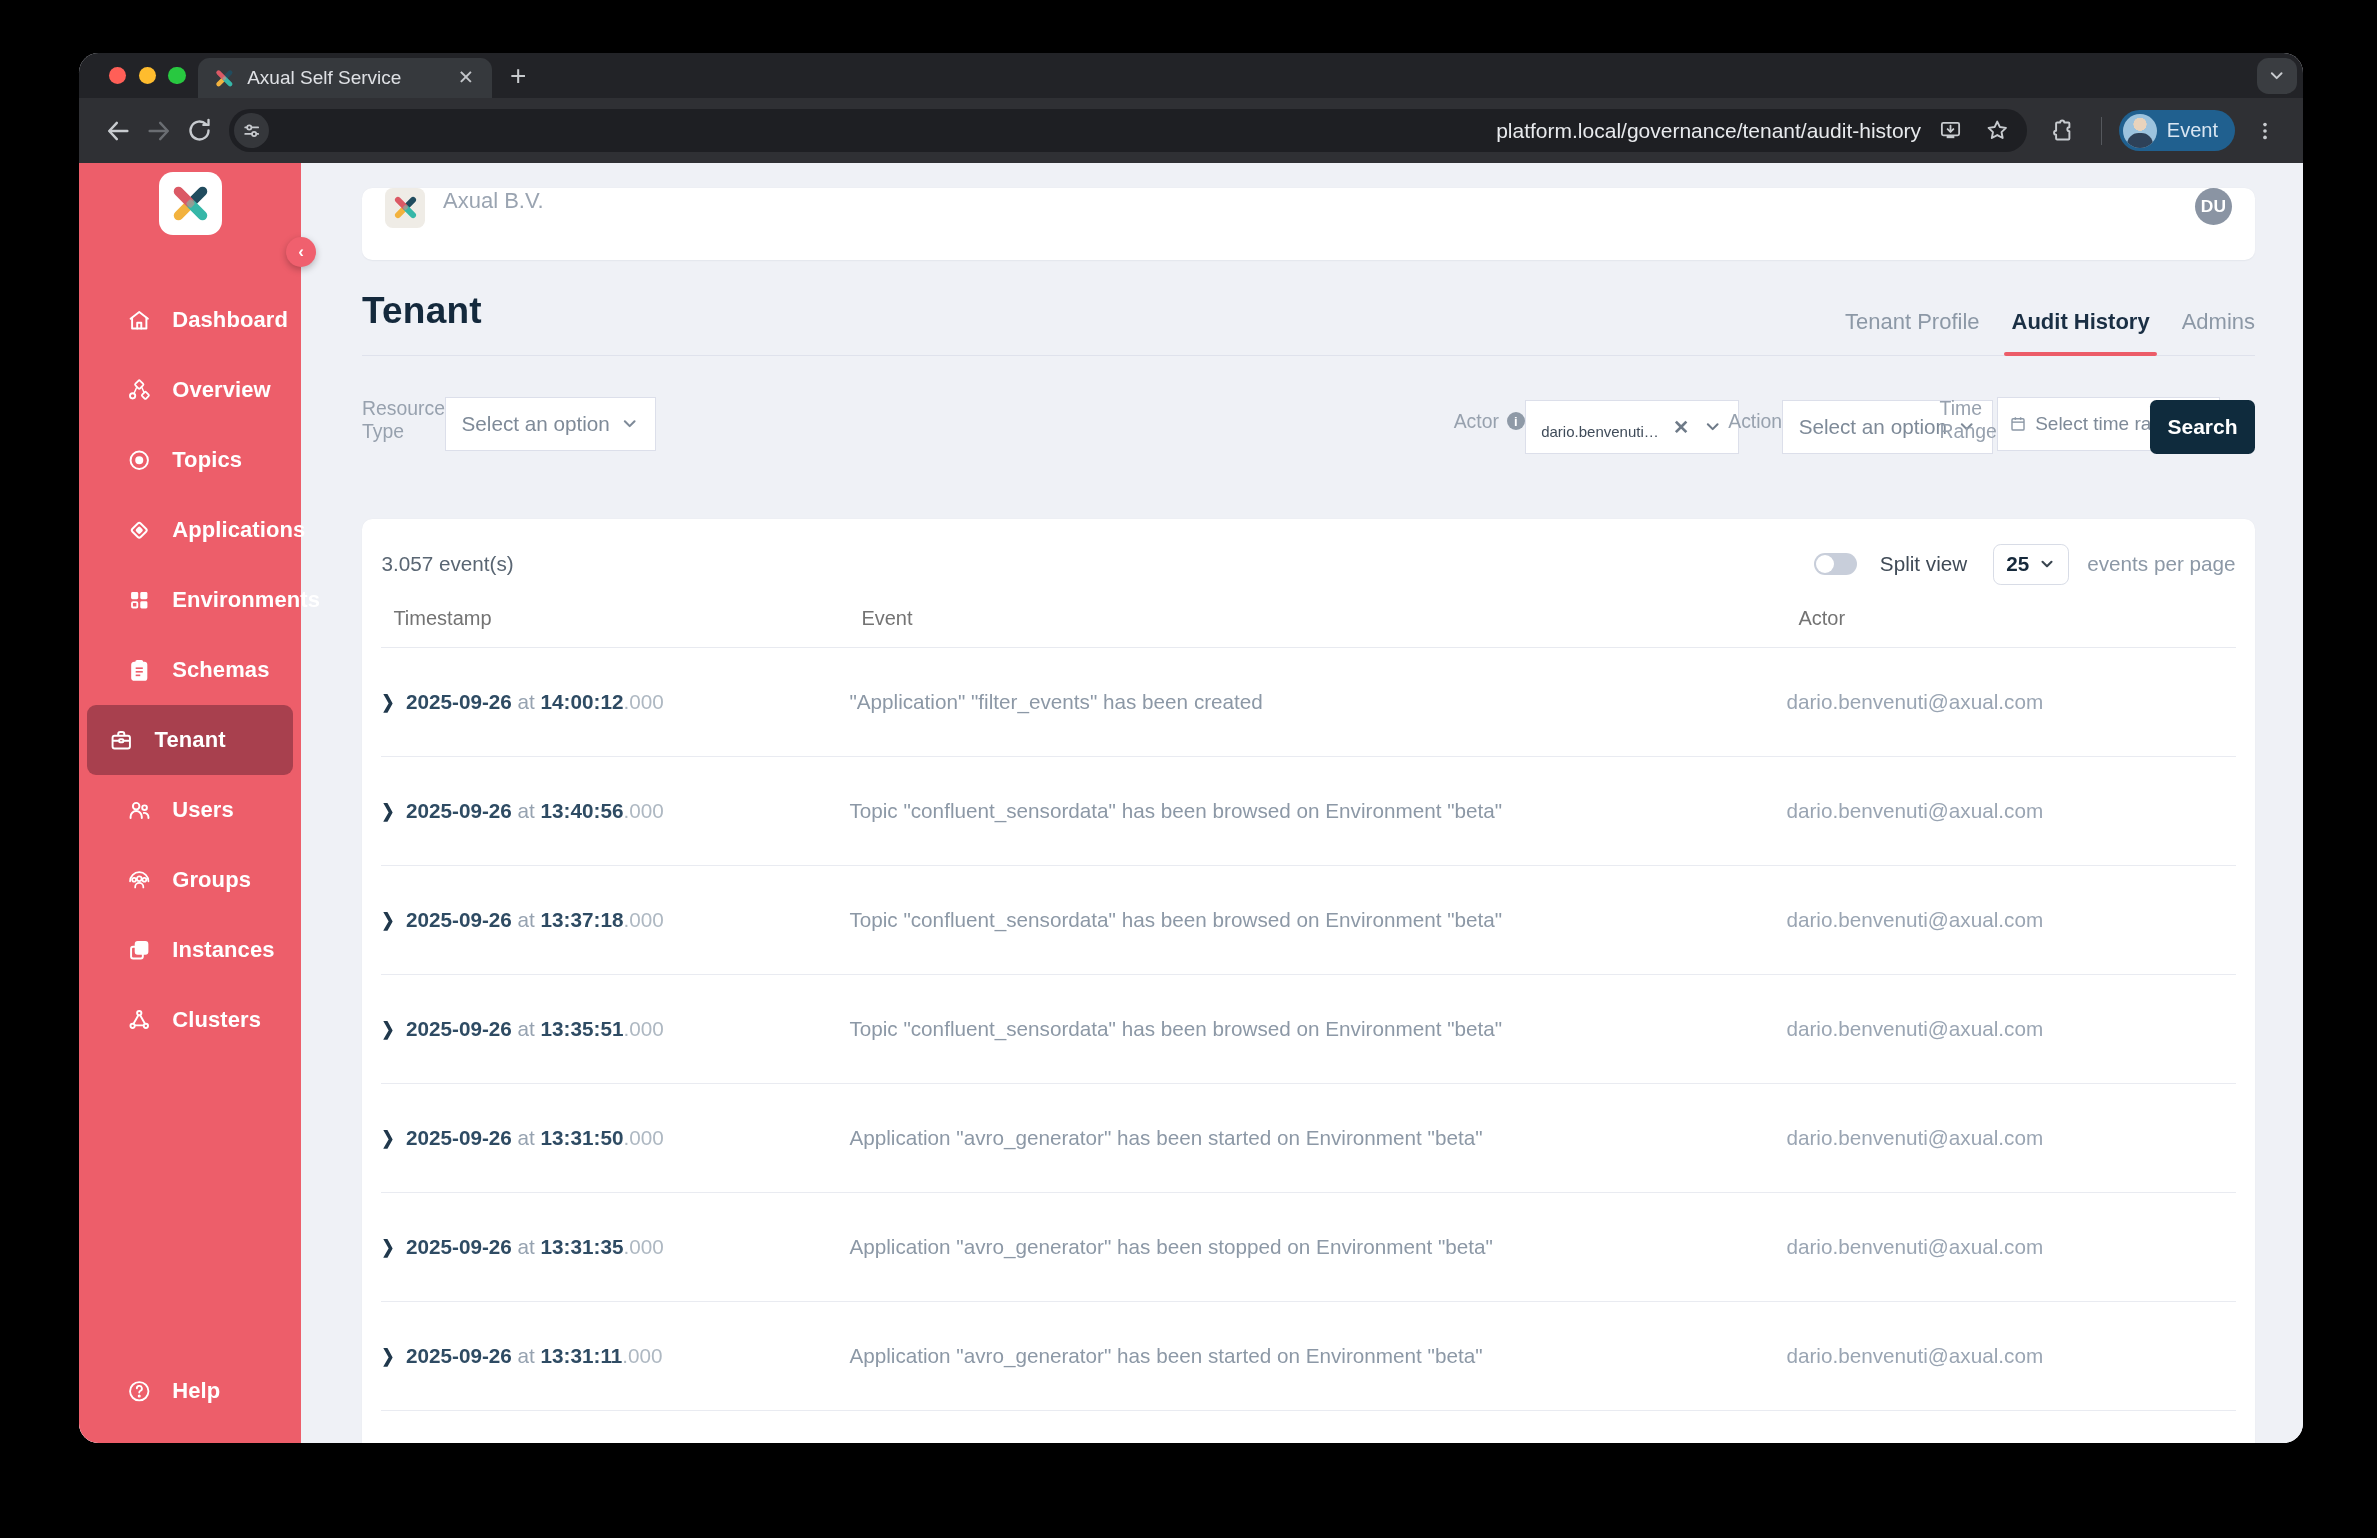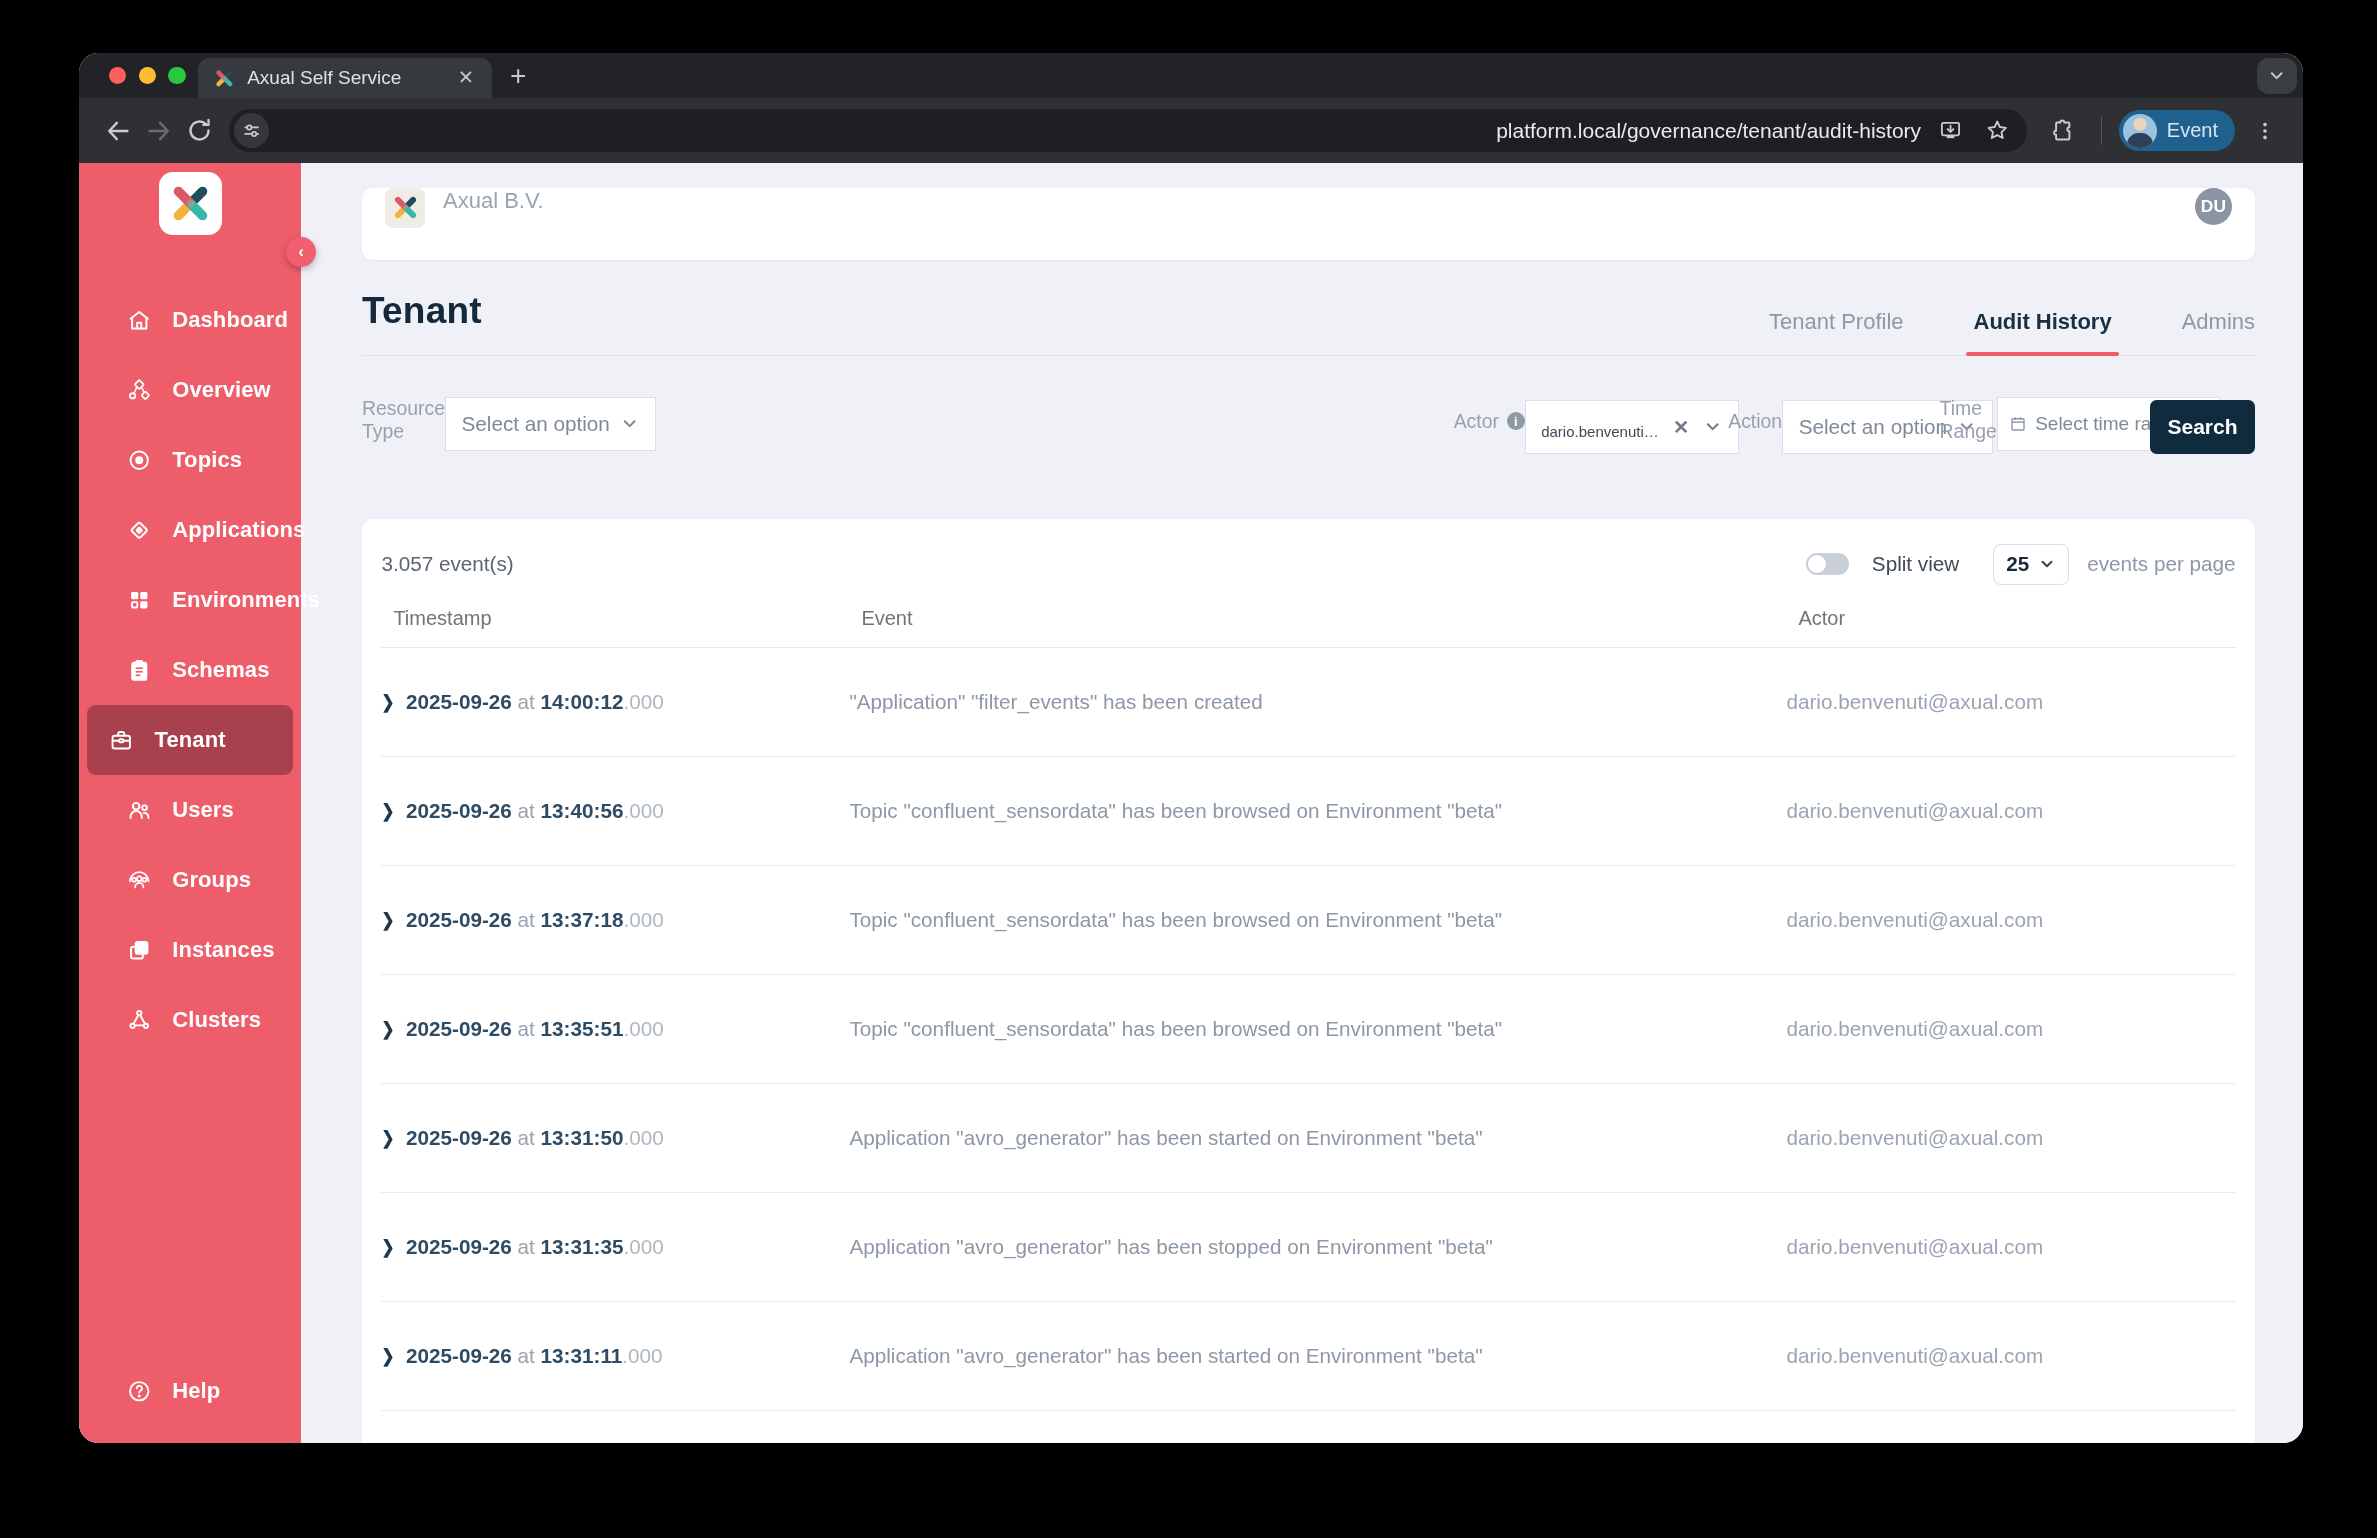--- a/index.html
+++ b/index.html
@@ -48,21 +48,21 @@
   .main{flex:1;padding:24.5px 48px 0 61px;overflow:hidden;display:flex;flex-direction:column;}
 
   .org-card{height:72px;background:#fff;border-radius:10.3px;display:flex;align-items:flex-start;padding:0 23px;box-shadow:0 0.6px 1.3px rgba(20,40,60,.05);flex:0 0 auto;}
   .org-logo{width:40px;height:40px;border-radius:7.8px;background:#EFECE6;display:flex;align-items:center;justify-content:center;}
   .org-name{margin-left:18px;color:#9AA4B1;font-size:22px;font-weight:500;}
   .org-spacer{flex:1;}
   .org-avatar{width:37px;height:37px;border-radius:50%;background:#8A94A3;color:#fff;font-size:17.4px;font-weight:600;display:flex;align-items:center;justify-content:center;letter-spacing:0.3px;}
 
   .title-row{display:flex;justify-content:space-between;align-items:flex-end;border-bottom:1.3px solid #DFE2EC;margin-top:30px;flex:0 0 auto;}
   .page-title{font-size:37px;font-weight:700;color:#14293C;margin:0 0 23px 0;letter-spacing:0.2px;}
-  .tabs{display:flex;gap:70px;}
+  .tabs{display:flex;gap:32px;}
   .ptab{font-size:22px;color:#8C98A6;font-weight:500;padding-bottom:19.4px;position:relative;white-space:nowrap;}
   .ptab.active{color:#1A2F44;font-weight:700;}
   .ptab.active::after{content:"";position:absolute;left:-7.8px;right:-7.8px;bottom:-1.9px;height:4.5px;border-radius:2.6px;background:#EC5C68;}
 
   
   .filters{display:flex;align-items:flex-end;margin-top:41px;flex:0 0 auto;}
   .fgroup{display:flex;flex-direction:row;}
   .flabel{font-size:19.4px;color:#97A1AE;margin-bottom:11.6px;display:flex;align-items:center;gap:7.8px;}
   .control{height:54px;background:#fff;border:1.3px solid #DCDFEA;border-radius:0;display:flex;align-items:center;padding:0 15.5px;gap:10.3px;}
   .control .ph{font-size:20.7px;color:#7E8A98;flex:1;white-space:nowrap;overflow:hidden;}
@@ -72,21 +72,21 @@
   .info-dot{width:18px;height:18px;border-radius:50%;background:#8F9AA7;color:#fff;font-size:13px;font-weight:700;display:flex;align-items:center;justify-content:center;font-style:normal;}
   .search-btn{width:105px;height:54px;border-radius:6.5px;background:#0F2B3D;color:#fff;font-size:21px;font-weight:600;display:flex;align-items:center;justify-content:center;border:none;}
 
   
   .table-card{margin-top:65px;background:#fff;border-radius:10.3px 10.3px 0 0;flex:1;padding:0 19.4px;box-shadow:0 0.6px 1.3px rgba(20,40,60,.05);display:flex;flex-direction:column;}
   .tc-controls{display:flex;align-items:center;padding-top:24.5px;flex:0 0 auto;}
   .count-text{font-size:20.7px;color:#5A6673;}
   .tc-spacer{flex:1;}
   .toggle{width:43px;height:22px;border-radius:11px;background:#C8CEDA;position:relative;margin-right:23px;}
   .toggle::after{content:"";position:absolute;left:1.9px;top:1.9px;width:18px;height:18px;border-radius:50%;background:#fff;}
-  .split-label{font-size:20.7px;color:#3F4A56;margin-right:34px;}
+  .split-label{font-size:20.7px;color:#3F4A56;margin-right:26px;}
   .pagesize{width:76px;height:41px;border:1.3px solid #D8DCE6;border-radius:7.8px;display:flex;align-items:center;justify-content:center;gap:9px;margin-right:18px;background:#fff;}
   .pagesize .num{font-size:20.7px;color:#16293B;font-weight:600;}
   .perpage{font-size:20.7px;color:#8C98A6;}
 
   .grid-row{display:grid;grid-template-columns:468px 937px 1fr;align-items:center;}
   .thead{padding:22px 0 17px;border-bottom:1.3px solid #E8EAF0;flex:0 0 auto;}
   .th{font-size:20px;font-weight:400;color:#737373;margin-left:12px;}
   .trow{height:109px;border-bottom:1.3px solid #E9EBF1;}
   .ts-cell{display:flex;align-items:center;gap:11.6px;}
   .row-chev{color:#20384C;font-size:15.5px;font-weight:700;transform:scaleY(1.15);}

